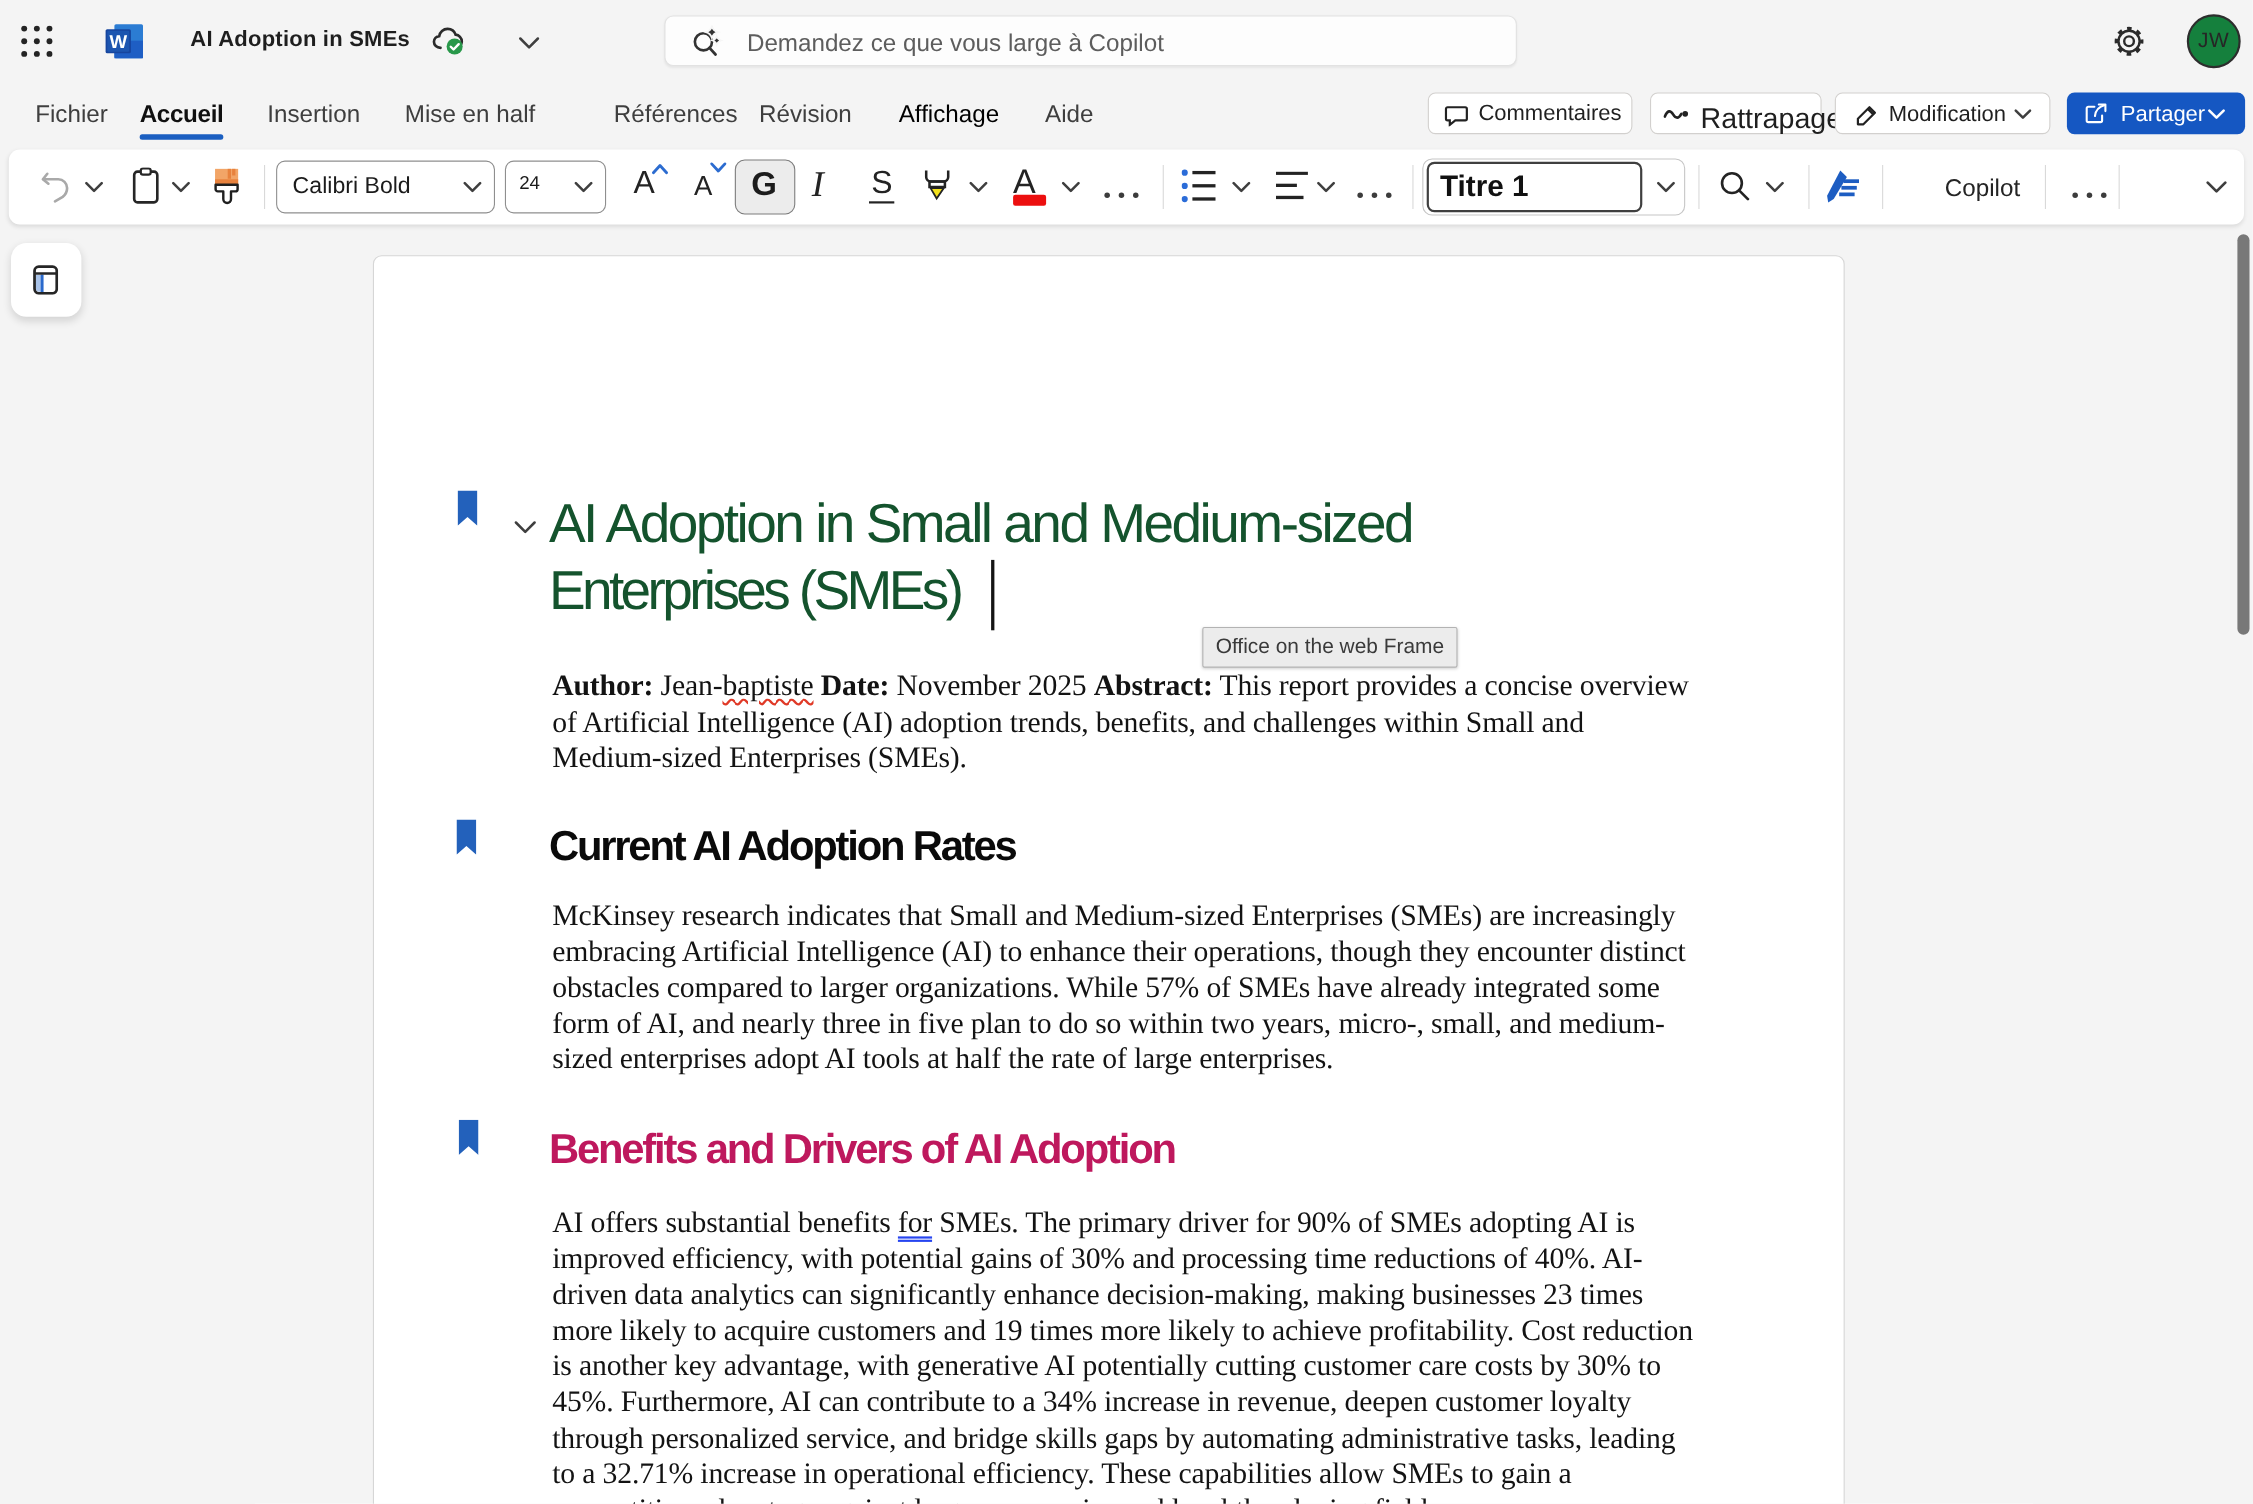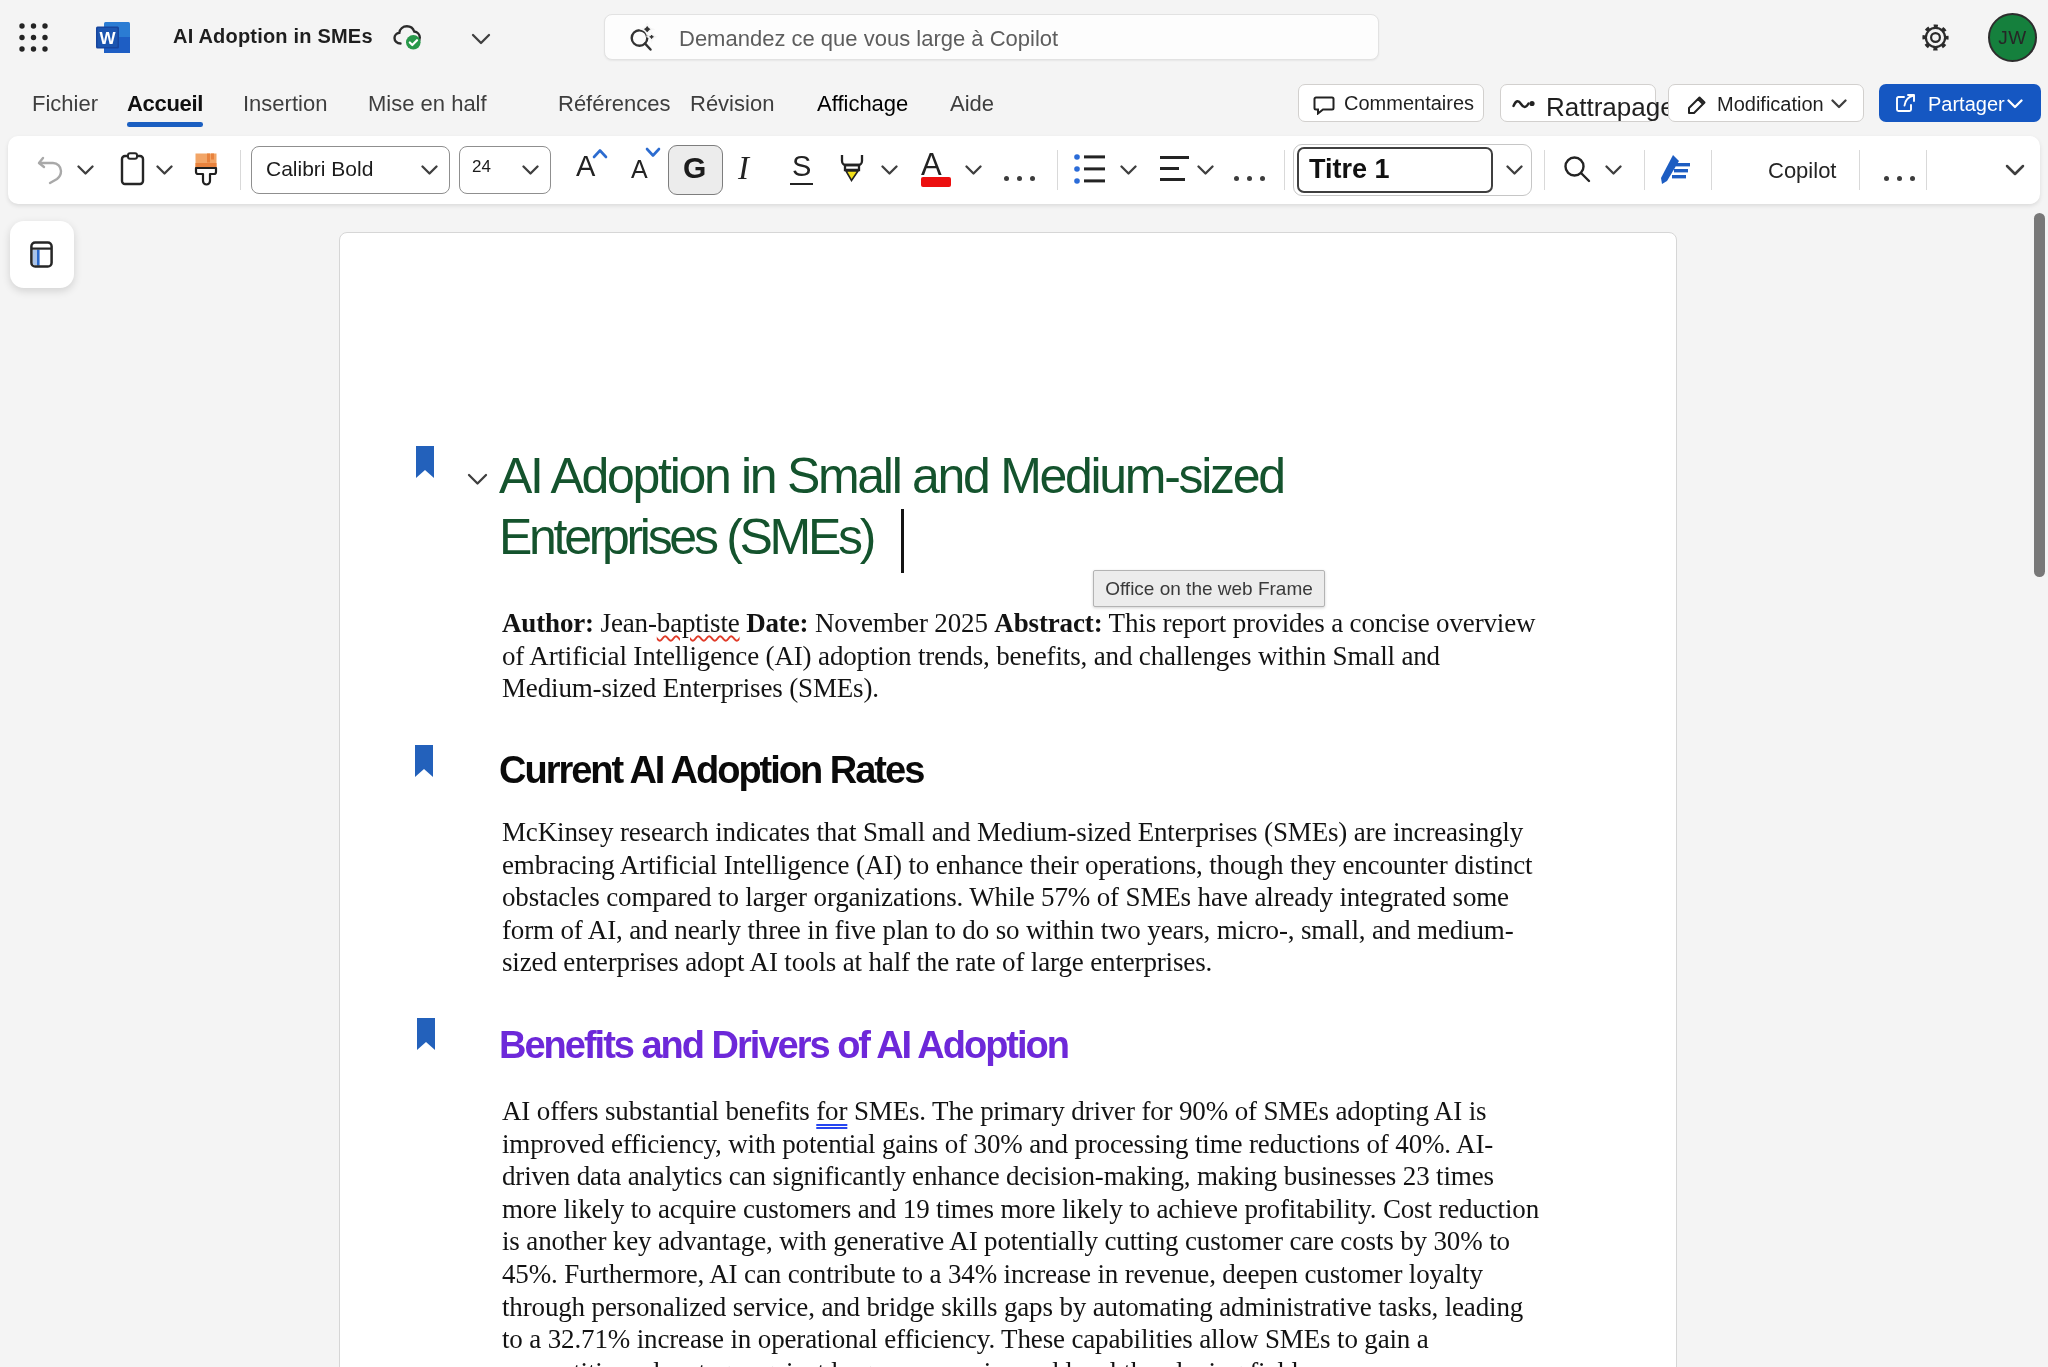--- a/index.html
+++ b/index.html
@@ -278,14 +278,14 @@
 
 <svg class="abs" style="left:415px;top:745px" width="18" height="32" viewBox="0 0 18 32">
     <path d="M0 0 H18 V32 L9 24 L0 32 Z" fill="#2361bb"></path>
   </svg>
 <div class="abs" style="left:499px;top:749px;font-size:38px;font-weight:bold;color:#0a0a0a;letter-spacing:-2px">Current AI Adoption Rates</div>
 <div class="abs" style="left:502px;top:816px;white-space:nowrap;font-family:'Liberation Serif',serif;font-size:27px;line-height:32.6px;color:#131313;letter-spacing:-0.15px">McKinsey research indicates that Small and Medium-sized Enterprises (SMEs) are increasingly<br>embracing Artificial Intelligence (AI) to enhance their operations, though they encounter distinct<br>obstacles compared to larger organizations. While 57% of SMEs have already integrated some<br>form of AI, and nearly three in five plan to do so within two years, micro-, small, and medium-<br>sized enterprises adopt AI tools at half the rate of large enterprises.</div>
 
 <svg class="abs" style="left:417px;top:1018px" width="18" height="32" viewBox="0 0 18 32">
     <path d="M0 0 H18 V32 L9 24 L0 32 Z" fill="#2361bb"></path>
   </svg>
-<div class="abs" style="left:499px;top:1024px;font-size:38px;font-weight:bold;color:#6d28d9;letter-spacing:-2px">Benefits and Drivers of AI Adoption</div>
+<div class="abs" style="left:499px;top:1024px;font-size:38px;font-weight:bold;color:#be185d;letter-spacing:-2px">Benefits and Drivers of AI Adoption</div>
 <div class="abs" style="left:502px;top:1095px;white-space:nowrap;font-family:'Liberation Serif',serif;font-size:27px;line-height:32.6px;color:#131313;letter-spacing:-0.15px">AI offers substantial benefits <span style="text-decoration:underline double #2645f0;text-decoration-thickness:1.5px;text-underline-offset:4px">for</span> SMEs. The primary driver for 90% of SMEs adopting AI is<br>improved efficiency, with potential gains of 30% and processing time reductions of 40%. AI-<br>driven data analytics can significantly enhance decision-making, making businesses 23 times<br>more likely to acquire customers and 19 times more likely to achieve profitability. Cost reduction<br>is another key advantage, with generative AI potentially cutting customer care costs by 30% to<br>45%. Furthermore, AI can contribute to a 34% increase in revenue, deepen customer loyalty<br>through personalized service, and bridge skills gaps by automating administrative tasks, leading<br>to a 32.71% increase in operational efficiency. These capabilities allow SMEs to gain a<br>competitive advantage against larger companies and level the playing field.</div>
 
 </body></html>

